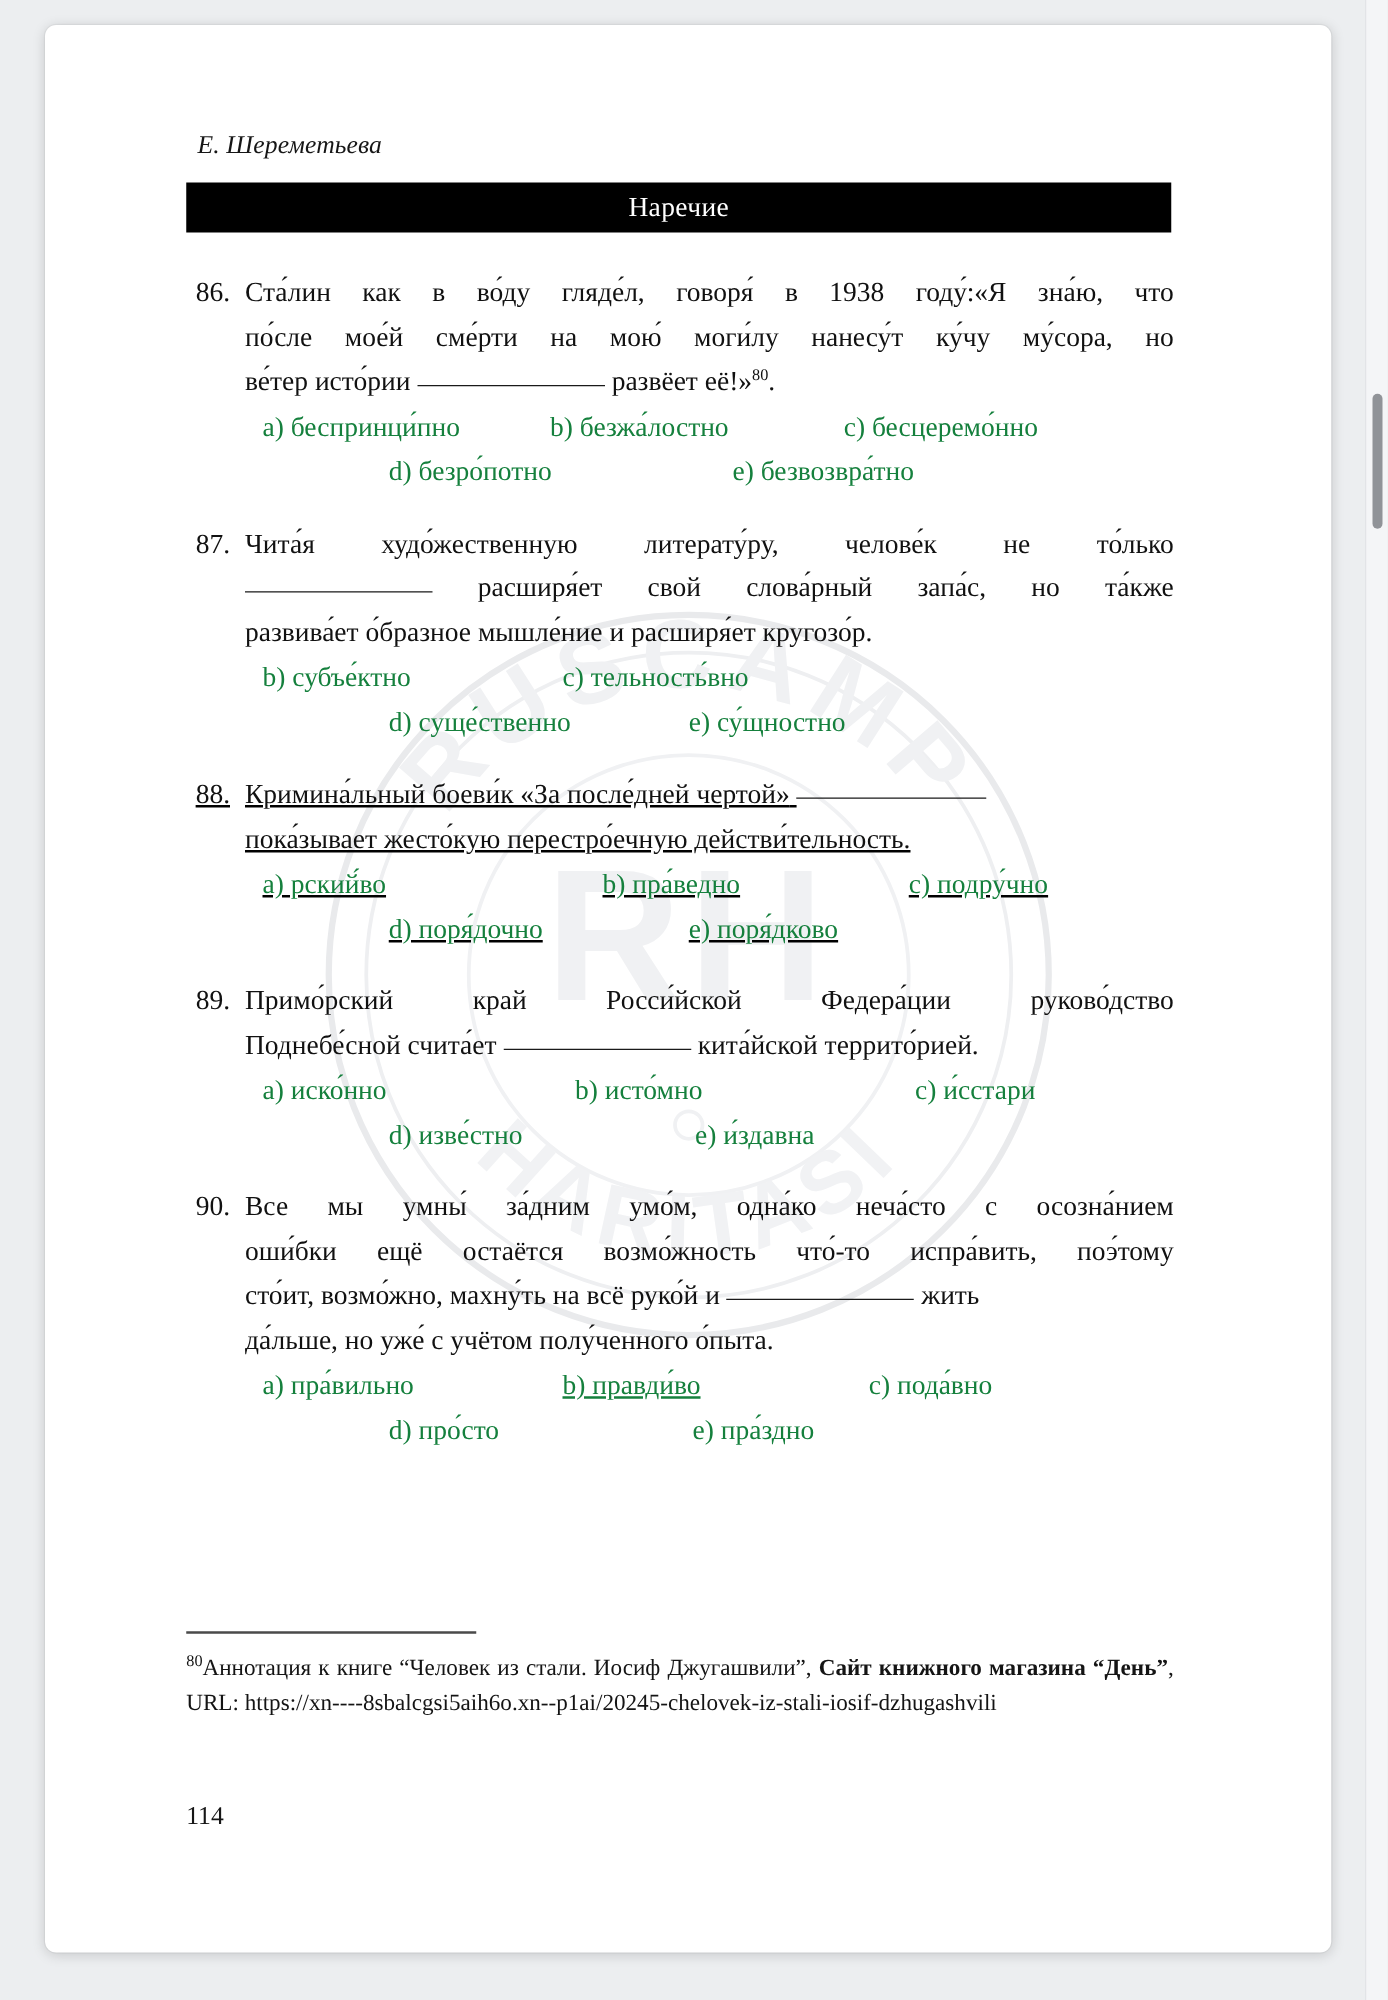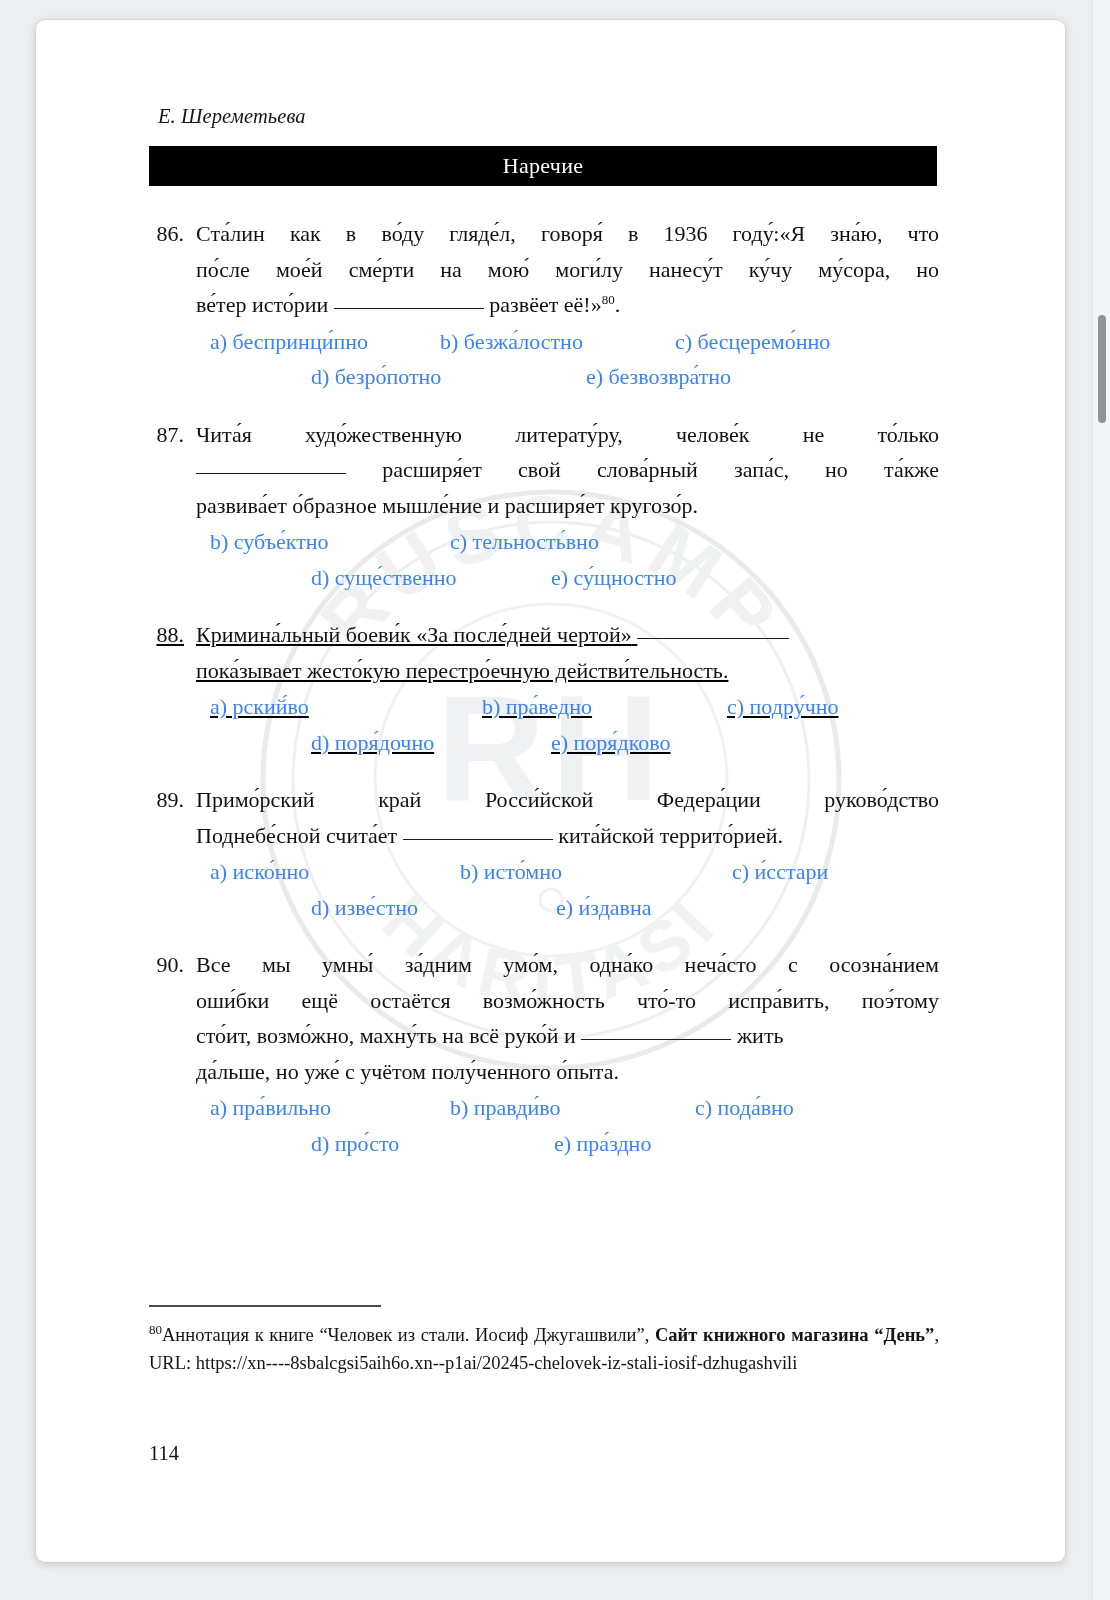--- a/index.html
+++ b/index.html
@@ -136,21 +136,21 @@
   }
 
   
   .opts {
     margin-top: 1px;
   }
   .opt-row {
     display: flex;
     font-size: 22px;
     line-height: 35.5px;
-    color: #3b82f6;
+    color: #15803d;
     white-space: nowrap;
   }
   .opt-row.row1 { padding-left: 14px; }
   .opt-row.row2 { padding-left: 115px; }
   .opt-row.row1 > span { }
   .opt { }
 
   
   .q86 .row1 .o-a { width: 230px; }
   .q86 .row1 .o-b { width: 235px; }
@@ -162,21 +162,21 @@
 
   .q88 .row1 .o-a { width: 272px; }
   .q88 .row1 .o-b { width: 245px; }
   .q88 .row2 .o-d { width: 240px; }
 
   .q89 .row1 .o-a { width: 250px; }
   .q89 .row1 .o-b { width: 272px; }
   .q89 .row2 .o-d { width: 245px; }
 
   .q90 .row1 .o-a { width: 240px; }
-  .q90 .row1 .o-b { width: 245px; }
+  .q90 .row1 .o-b { width: 245px; text-decoration: underline; }
   .q90 .row2 .o-d { width: 243px; }
 
   .q-86 { margin-bottom: 22px; }
   .q-87 { margin-bottom: 22px; }
   .q-88 { margin-bottom: 22px; text-decoration: underline; }
   .q-89 { margin-bottom: 22px; }
 
   
   #footnote-rule {
     position: absolute;
@@ -268,21 +268,21 @@
       <div class="section-bar">
         <span>Наречие</span>
       </div>
 
       <div class="qlist">
 
         <div class="q q-86 q86">
           <div class="q-num">86.</div>
           <div class="q-body">
             <p class="q-stem lastfull">
-              <span>Ста́лин как в во́ду гляде́л, говоря́ в 1936 году́:«Я зна́ю, что</span>
+              <span>Ста́лин как в во́ду гляде́л, говоря́ в 1938 году́:«Я зна́ю, что</span>
             </p>
             <p class="q-stem lastfull">
               <span>по́сле мое́й сме́рти на мою́ моги́лу нанесу́т ку́чу му́сора, но</span>
             </p>
             <p class="q-stem">
               <span>ве́тер исто́рии</span>
               <span class="blank w1"></span>
               <span> развёет её!»</span><sup class="fn">80</sup><span>.</span>
             </p>
             <div class="opts">

